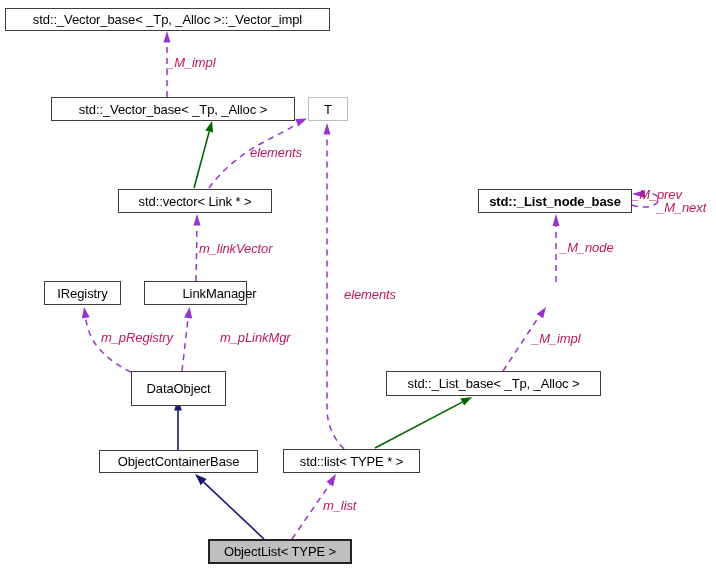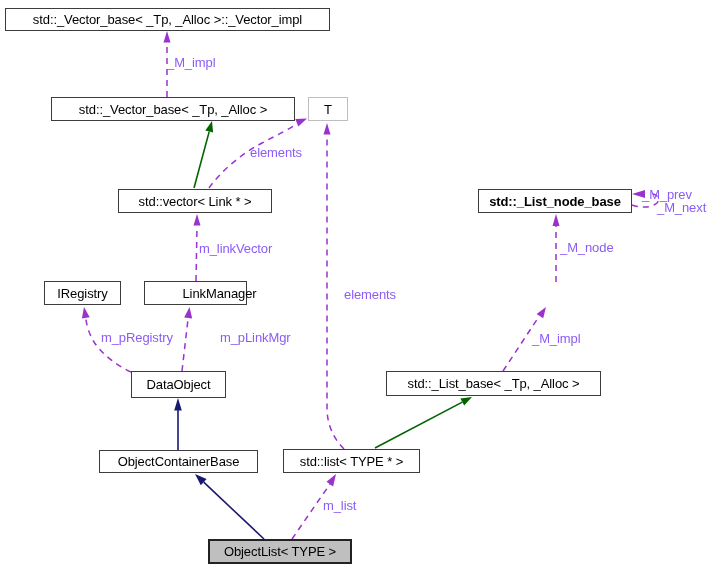--- a/index.html
+++ b/index.html
@@ -24,22 +24,23 @@
     border:1.4px solid var(--nodeborder,#3c3c3c);
     display:flex;align-items:center;justify-content:center;
     font-size:13px;color:#000;white-space:nowrap;
     letter-spacing:-0.1px;
     cursor:pointer;
   }
   .node-t{border-color:var(--tborder,#bebebe);}
   .node-highlight{background:var(--hifill,#bfbfbf);border:2px solid #222;}
   .edge-label{
     position:absolute;
-    font-size:13px;color:#8b5cf6;white-space:nowrap;
+    font-size:13px;color:#be185d;white-space:nowrap;
     letter-spacing:-0.1px;
+    font-style:italic;
   }
 </style>
 </head>
 <body>
 
 <div class="canvas">
 
   <svg class="edges" viewBox="0 0 716 571">
 
     <path class="edge-usage" d="M167,97 L167,42"></path>
@@ -90,21 +91,21 @@
   <div class="node" style="left:51px;top:97px;width:244px;height:24px;">std::_Vector_base&lt; _Tp, _Alloc &gt;</div>
 
   <div class="node node-t" style="left:308px;top:97px;width:40px;height:24px;">T</div>
 
   <div class="node" style="left:118px;top:189px;width:154px;height:24px;">std::vector&lt; Link * &gt;</div>
 
   <div class="node" style="left:44px;top:281px;width:77px;height:24px;">IRegistry</div>
 
   <div class="node" style="left:144px;top:281px;width:103px;height:24px;padding-left:48px;">LinkManager</div>
 
-  <div class="node" style="left:131px;top:371px;width:95px;height:27px;">DataObject</div>
+  <div class="node" style="left:131px;top:371px;width:95px;height:35px;">DataObject</div>
 
   <div class="node" style="left:99px;top:450px;width:159px;height:23px;">ObjectContainerBase</div>
 
   <div class="node" style="left:283px;top:449px;width:137px;height:24px;">std::list&lt; TYPE * &gt;</div>
 
   <div class="node node-highlight" style="left:208px;top:539px;width:144px;height:25px;">ObjectList&lt; TYPE &gt;</div>
 
   <div class="node" style="left:478px;top:189px;width:154px;height:24px;font-weight:bold;">std::_List_node_base</div>
 
 
@@ -115,21 +116,21 @@
   <span class="edge-label" style="left:250px;top:145px;">elements</span>
 
   <span class="edge-label" style="left:199px;top:241px;">m_linkVector</span>
 
   <span class="edge-label" style="left:101px;top:330px;">m_pRegistry</span>
 
   <span class="edge-label" style="left:187px;top:330px;padding-left:33px;">m_pLinkMgr</span>
 
   <span class="edge-label" style="left:344px;top:287px;">elements</span>
 
-  <span class="edge-label" style="left:632px;top:187px;margin-left:10px;">_M_prev</span>
+  <span class="edge-label" style="left:632px;top:187px;">_M_prev</span>
 
   <span class="edge-label" style="left:657px;top:200px;">_M_next</span>
 
   <span class="edge-label" style="left:560px;top:240px;">_M_node</span>
 
   <span class="edge-label" style="left:532px;top:331px;">_M_impl</span>
 
   <span class="edge-label" style="left:323px;top:498px;">m_list</span>
 
 </div>

